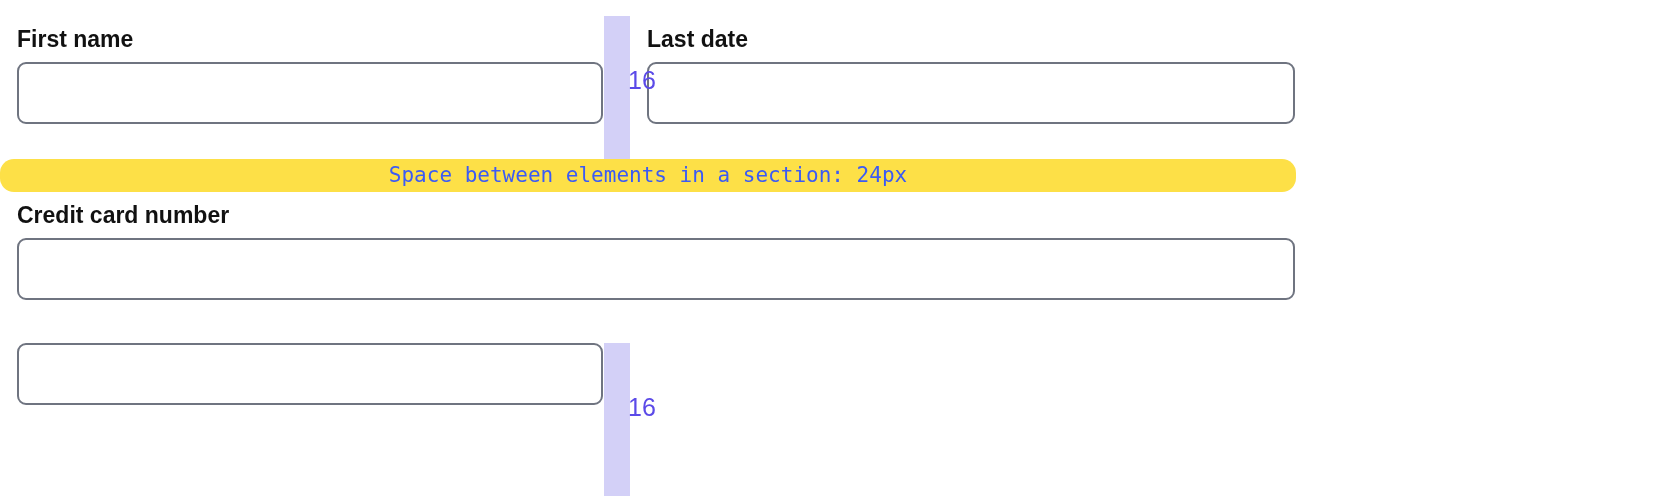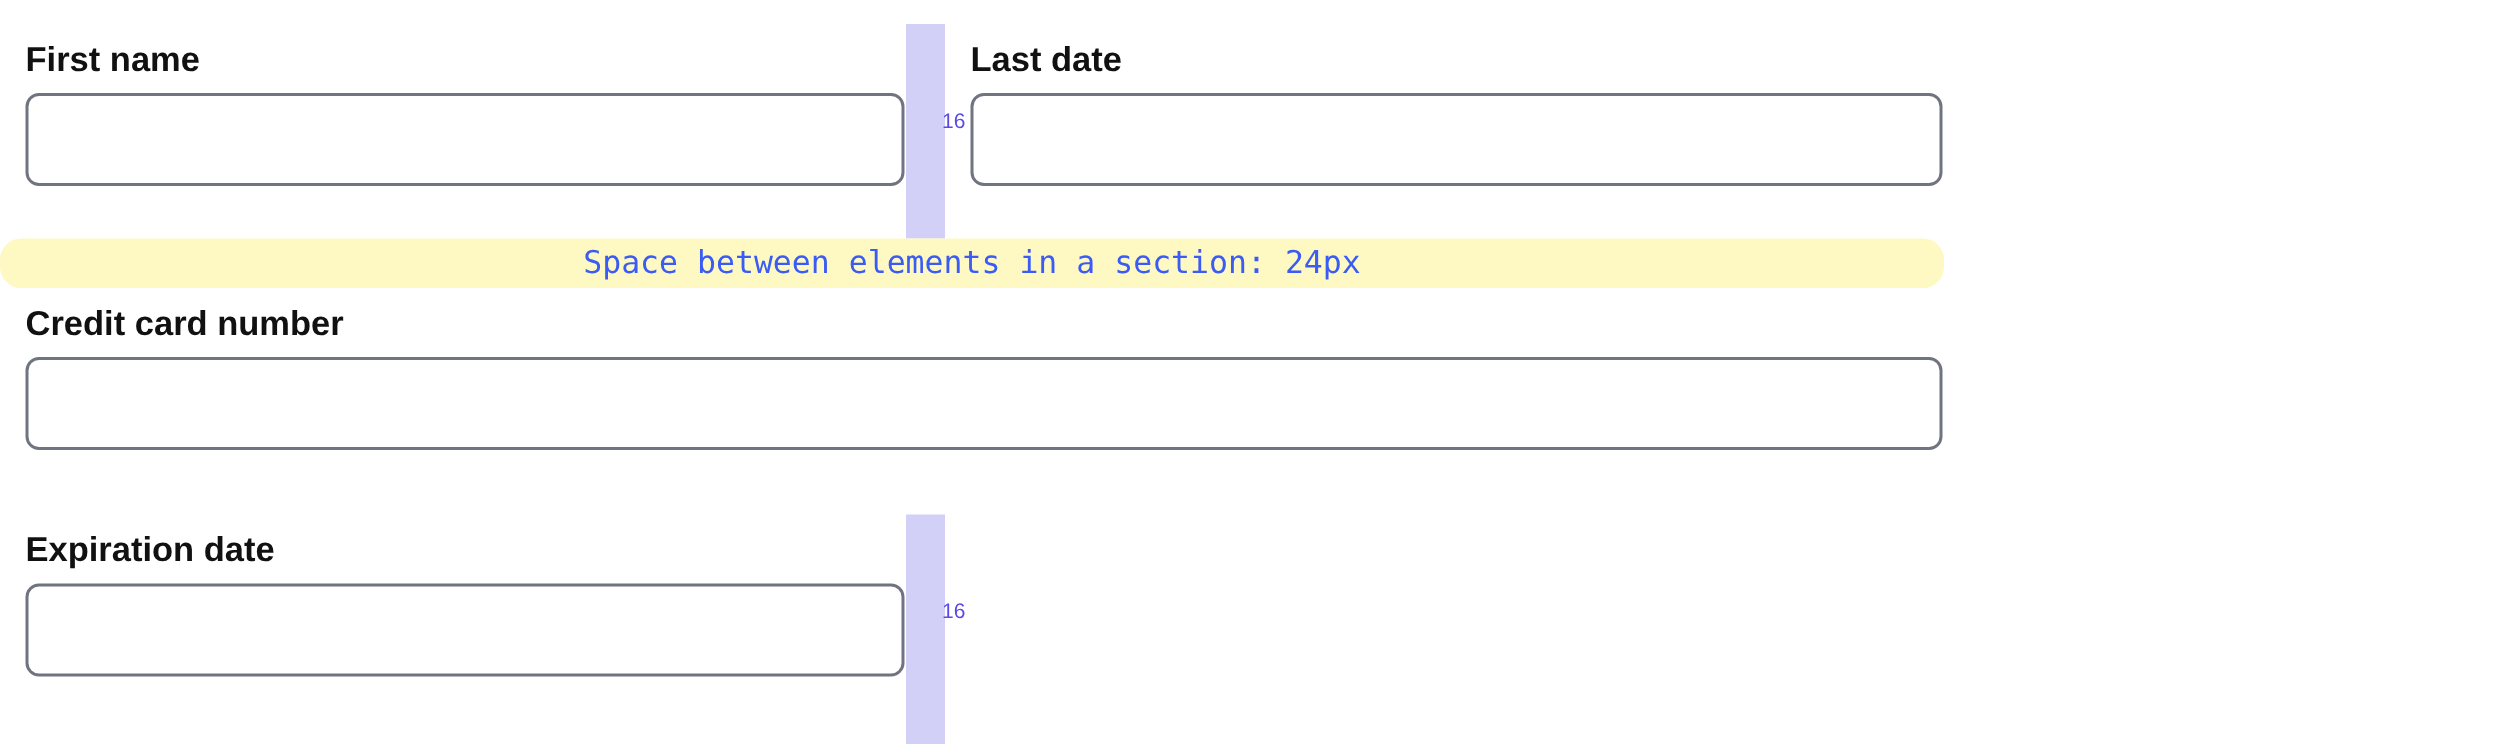--- a/index.html
+++ b/index.html
@@ -52,21 +52,21 @@
     position: relative;
     display: flex;
     align-items: flex-start;
     justify-content: flex-start;
   }
   .gap-marker .gap-value {
     position: absolute;
     top: 54px;
     left: 1px;
     font-family: "Liberation Sans", sans-serif;
-    font-size: 14px;
+    font-size: 25px;
     line-height: 21px;
     color: #5b4ae8;
     white-space: nowrap;
     padding-left: 23px;
   }
 
   
   .field-label {
     font-family: "Liberation Sans", sans-serif;
     font-weight: bold;
@@ -111,21 +111,21 @@
     left: 0;
     width: 1296px;
     box-sizing: border-box;
     display: flex;
     align-items: center;
     justify-content: center;
     overflow: hidden;
   }
 
   .spacing-band.section {
-    background: #fef9c3;
+    background: #fde047;
     height: 33px;
     border-radius: 14px;
   }
   .spacing-band.section .band-text {
     font-family: "DejaVu Sans Mono", "Liberation Mono", monospace;
     font-size: 21px;
     line-height: 21px;
     color: #3b5bf5;
     white-space: nowrap;
     letter-spacing: 0px;
@@ -179,21 +179,20 @@
       <div class="field-input-wrap">
         <input class="field-input" type="text" placeholder="" style="">
       </div>
     </div>
   </div>
 
 
   <div class="field-row" style="top:327px;height:169px;">
 
     <div class="field-col left">
-      <div class="field-label">Expiration date</div>
       <div class="field-input-wrap">
         <input class="field-input" type="text" placeholder="" style="">
       </div>
     </div>
 
     <div class="gap-marker">
       <span class="gap-value">16</span>
     </div>
 
   </div>

